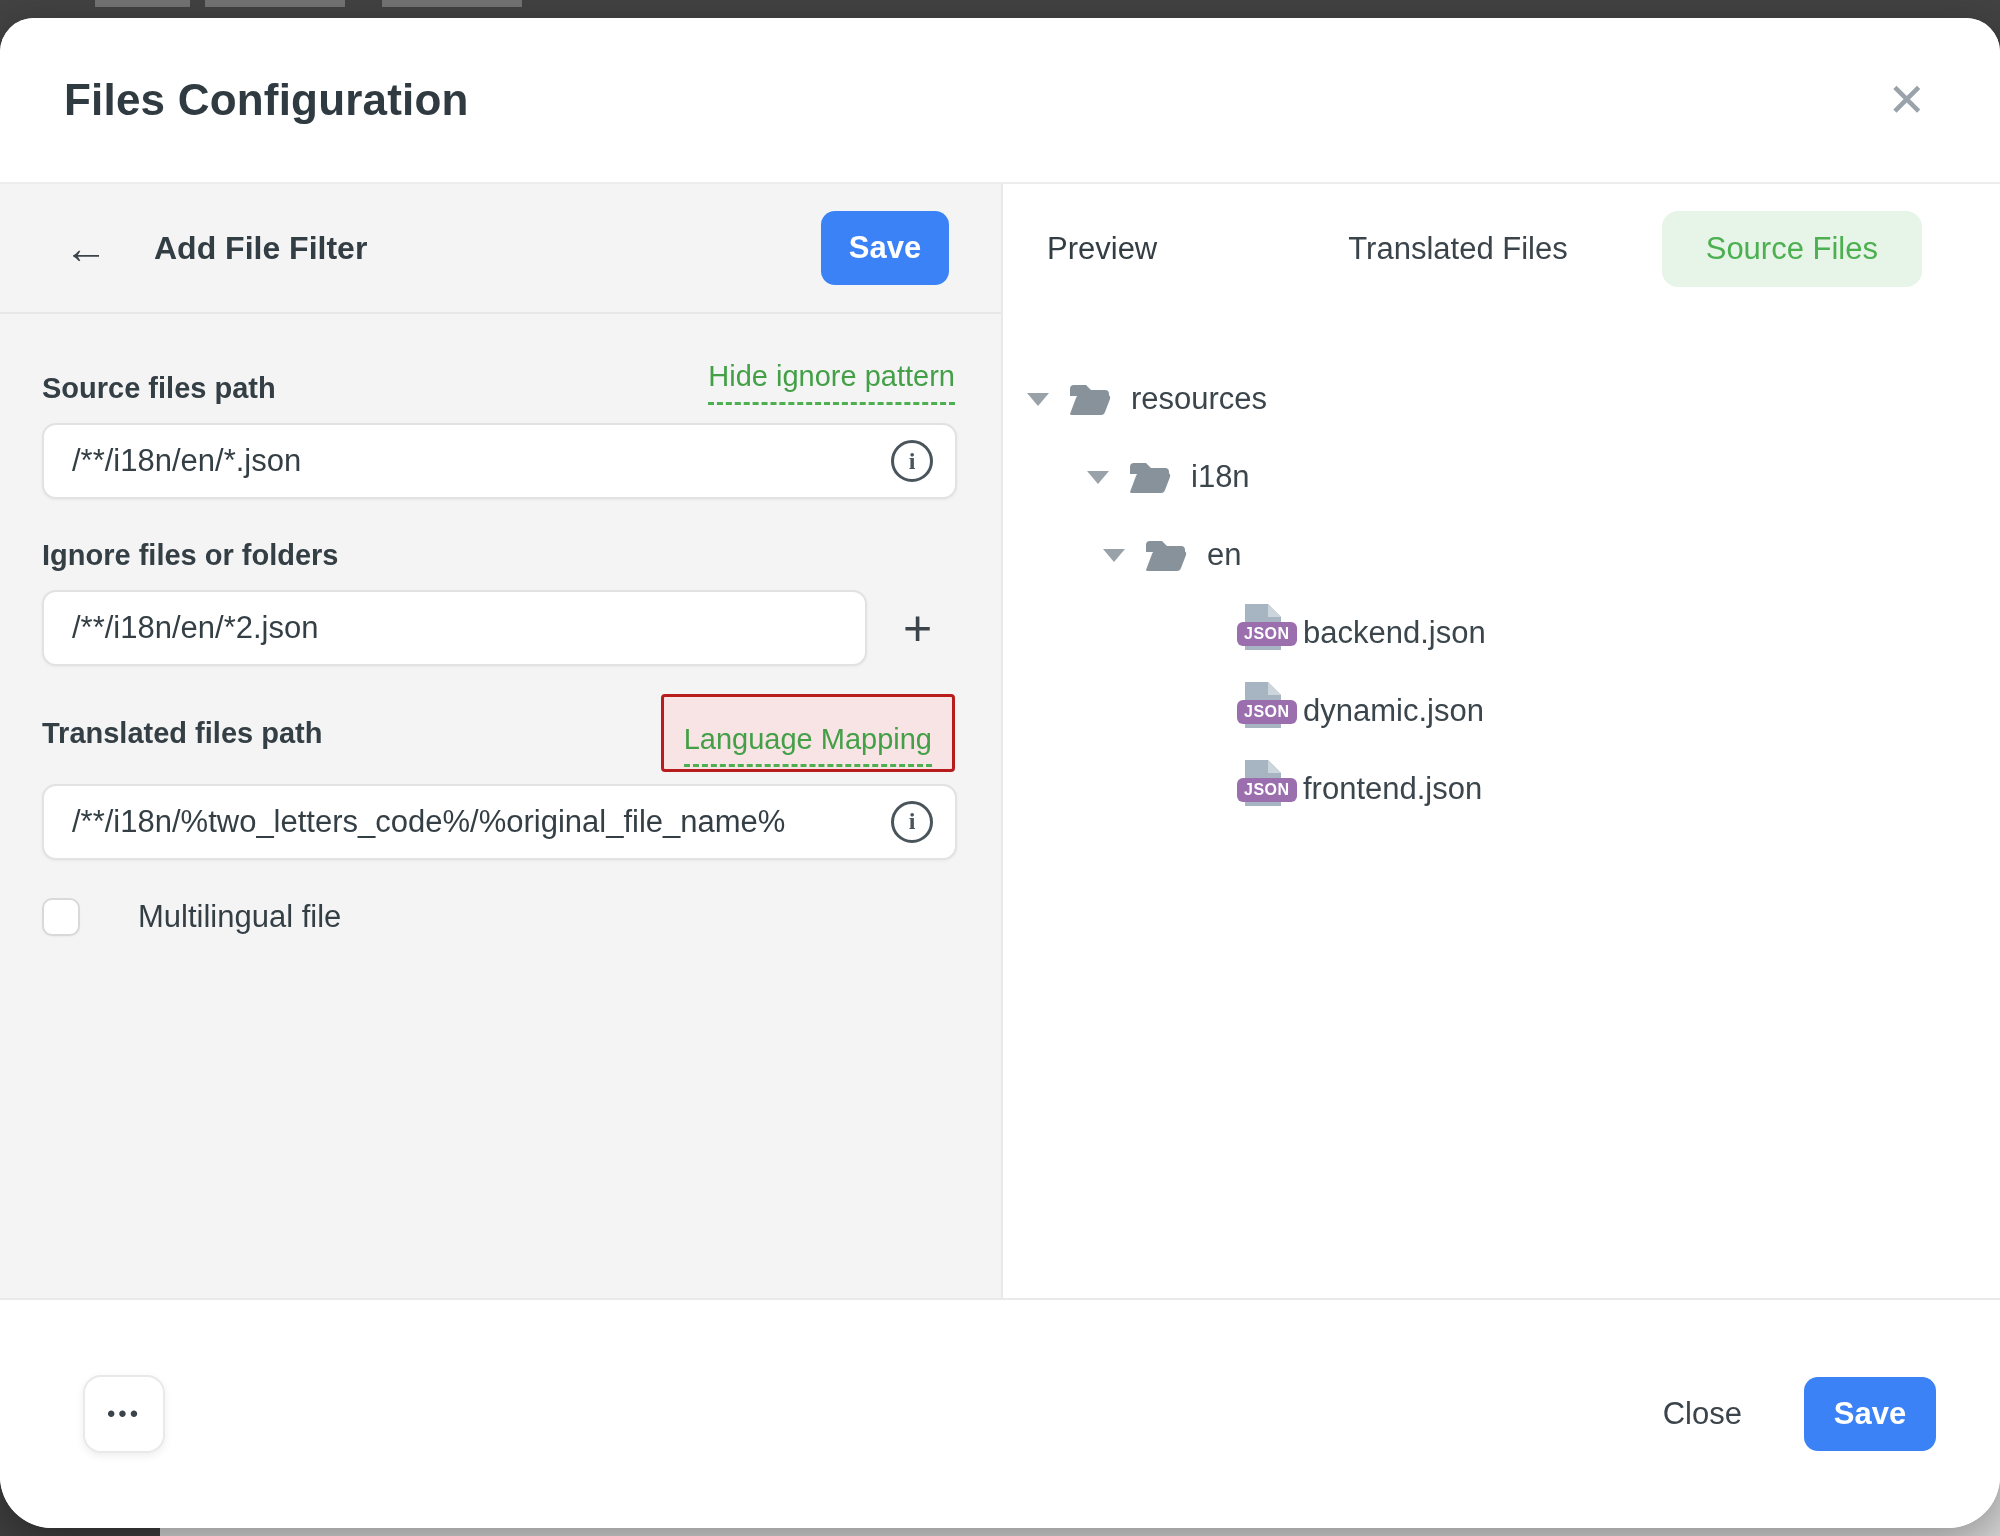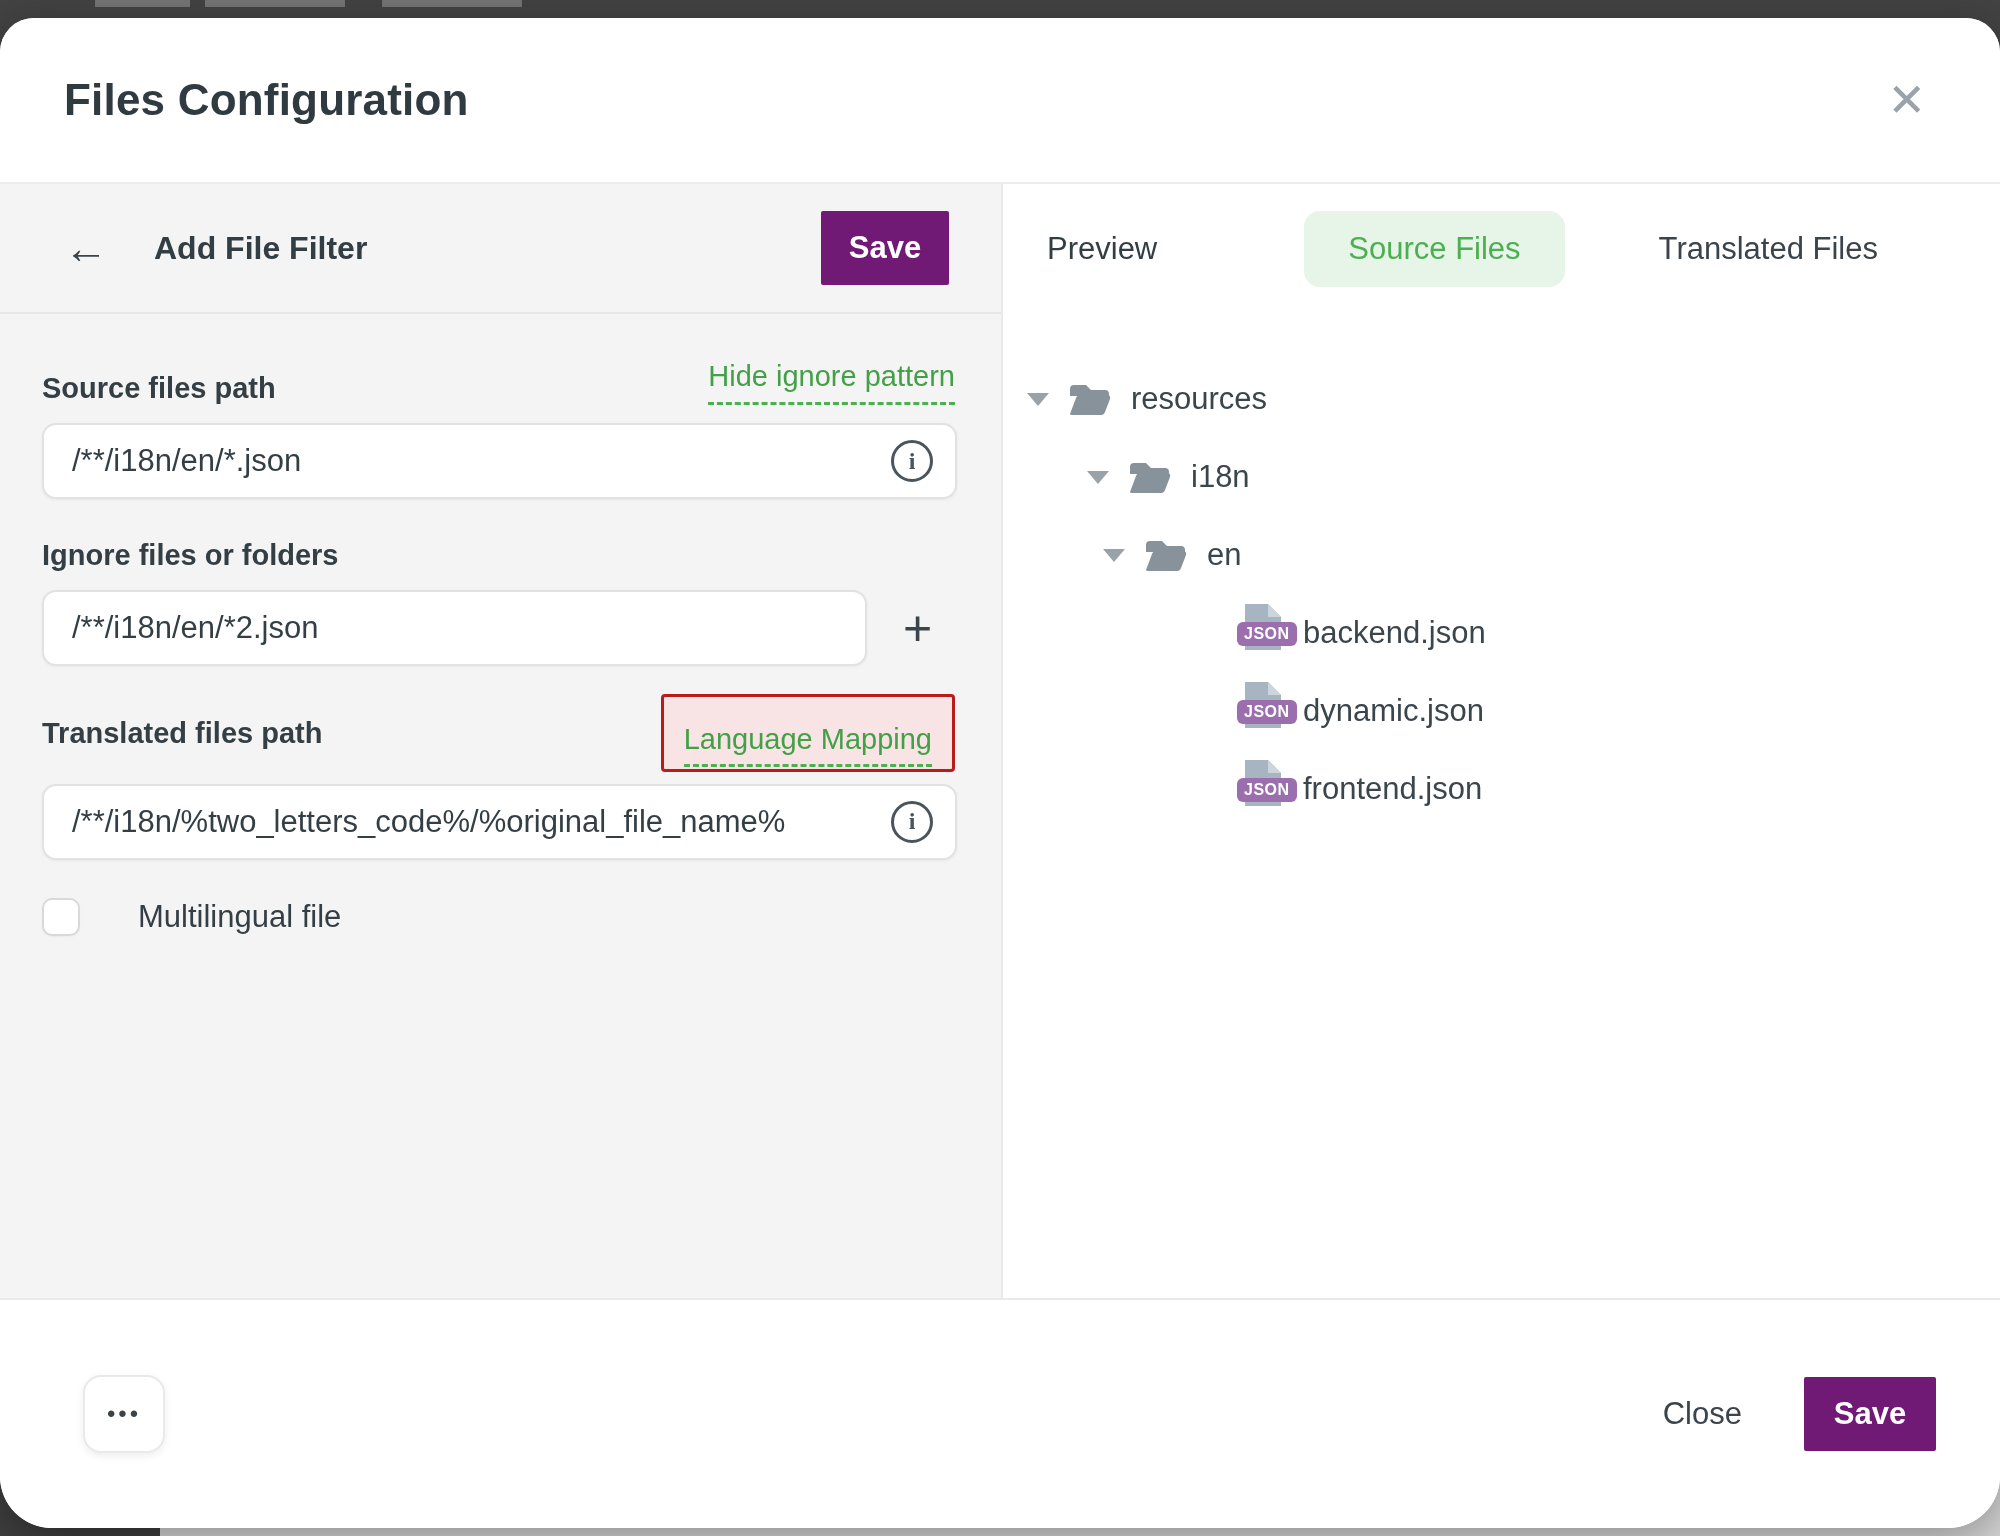--- a/index.html
+++ b/index.html
@@ -35,21 +35,21 @@
   .modal-body{flex:1 1 auto;display:flex;min-height:0;}
   .left-panel{width:1003px;flex:0 0 1003px;background:#f4f4f4;border-right:2px solid #e9e9e9;
     box-sizing:border-box;display:flex;flex-direction:column;}
   .right-panel{flex:1 1 auto;background:#fff;display:flex;flex-direction:column;}
 
   
   .sub-header{height:130px;flex:0 0 130px;display:flex;align-items:center;
     padding:0 52px 0 64px;border-bottom:2px solid #e7e7e7;box-sizing:border-box;}
   .back-arrow{font-size:44px;color:#3c4449;line-height:1;cursor:pointer;width:48px;}
   .sub-heading{font-size:32px;font-weight:600;color:#333e44;margin-left:42px;}
-  .btn-green{background:#701a75;color:#fff;border:none;border-radius:2px;
+  .btn-green{background:#3b82f6;color:#fff;border:none;border-radius:14px;
     font-family:inherit;font-size:31px;font-weight:600;cursor:pointer;}
   .sub-save{margin-left:auto;width:128px;height:74px;}
 
   
   .form{padding:0 46px 0 42px;}
   .label-row{display:flex;align-items:flex-end;justify-content:space-between;}
   .field-label{font-size:29px;font-weight:600;color:#343f45;}
   .green-link{font-size:29px;color:#43a047;text-decoration:none;cursor:pointer;
     padding-bottom:9px;border-bottom:3px dashed #4caf50;line-height:1.15;}
   .row-1{margin-top:46px;}
@@ -170,22 +170,22 @@
           <span class="checkbox-label">Multilingual file</span>
         </div>
 
       </div>
     </div>
 
     <div class="right-panel">
       <div class="preview-header">
         <span class="preview-title">Preview</span>
         <div class="tabs" id="tabs">
+            <span class="tab">Translated Files</span>
             <span class="tab active">Source Files</span>
-            <span class="tab">Translated Files</span>
           </div>
       </div>
       <div class="tree" id="tree">
           <div class="tree-row" style="padding-left: 24px;">
             <span class="caret"></span>
             <svg viewBox="0 0 46 38" class="folder-svg">
               <path d="M3 9 q0-4 4-4 h12 l5 5 h14 q4 0 4 4 v2 H3 z" fill="#87929b"></path>
               <path d="M3 34 L9 18 q1-3 4-3 h27 q4 0 3 4 l-5 13 q-1 3-4 3 H5 q-2 0-2-1 z" fill="#87929b"></path>
             </svg>
             <span class="tree-name">resources</span>

